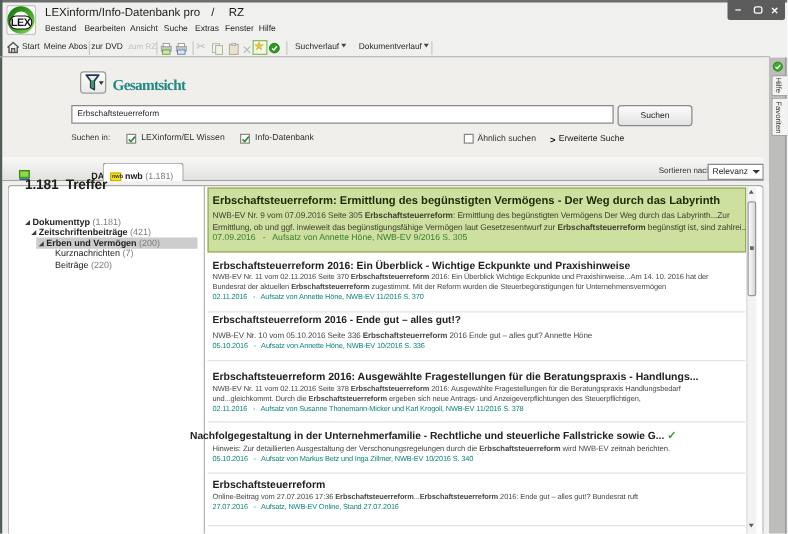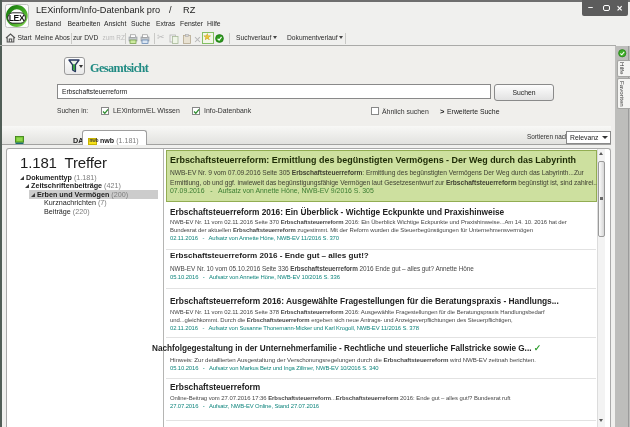--- a/index.html
+++ b/index.html
@@ -146,21 +146,21 @@
 </svg>
 <div class="a" style="left:616.5px;top:59.5px;width:13px;height:17px;background:#f4f4f2;border:1px solid #a5a5a3;border-right:none;border-radius:2px 0 0 2px;"></div>
 <div class="a" style="left:619px;top:62px;font-size:6.2px;color:#333;writing-mode:vertical-rl;">Hilfe</div>
 <div class="a" style="left:616.5px;top:78px;width:13px;height:31px;background:#f4f4f2;border:1px solid #a5a5a3;border-right:none;border-radius:2px 0 0 2px;"></div>
 <div class="a" style="left:619px;top:81px;font-size:6.2px;color:#333;writing-mode:vertical-rl;">Favoriten</div>
 
 <div class="a" style="left:2px;top:145px;width:613px;height:282px;background:#f0f0ee;"></div>
 <div class="a" style="left:6px;top:147.5px;width:605px;height:279.5px;background:#fff;border:1px solid #a9a9a9;border-bottom:none;border-radius:3px 3px 0 0;"></div>
 <div class="a" style="left:163px;top:148.5px;width:1px;height:278.5px;background:#b5b5b3;"></div>
 
-<div class="a" style="left:20px;top:154px;font-size:15px;letter-spacing:-0.15px;font-weight:normal;color:#1d1d1d;">1.181&nbsp; Treffer</div>
+<div class="a" style="left:20px;top:142px;font-size:11px;letter-spacing:-0.15px;font-weight:bold;color:#1d1d1d;">1.181&nbsp; Treffer</div>
 <div class="a" style="left:29px;top:189.5px;width:129px;height:9.5px;background:#cccccc;"></div>
 <div class="a" style="left:26px;top:172.8px;font-size:7.2px;color:#222;"><b>Dokumenttyp</b> <span class="gray">(1.181)</span></div>
 <div class="a" style="left:31px;top:181.2px;font-size:7.2px;color:#222;"><b>Zeitschriftenbeiträge</b> <span class="gray">(421)</span></div>
 <div class="a" style="left:37px;top:189.8px;font-size:7.2px;color:#222;"><b>Erben und Vermögen</b> <span class="gray">(200)</span></div>
 <div class="a" style="left:44px;top:198.4px;font-size:7.2px;color:#222;">Kurznachrichten <span class="gray">(7)</span></div>
 <div class="a" style="left:44px;top:207px;font-size:7.2px;color:#222;">Beiträge <span class="gray">(220)</span></div>
 <svg class="a" style="left:18.5px;top:174.5px;" width="6" height="6" viewBox="0 0 6 6">
     <path d="M5 1 V5 H1 Z" fill="#3c3c3c"></path>
   </svg>
 <svg class="a" style="left:24px;top:183px;" width="6" height="6" viewBox="0 0 6 6">

